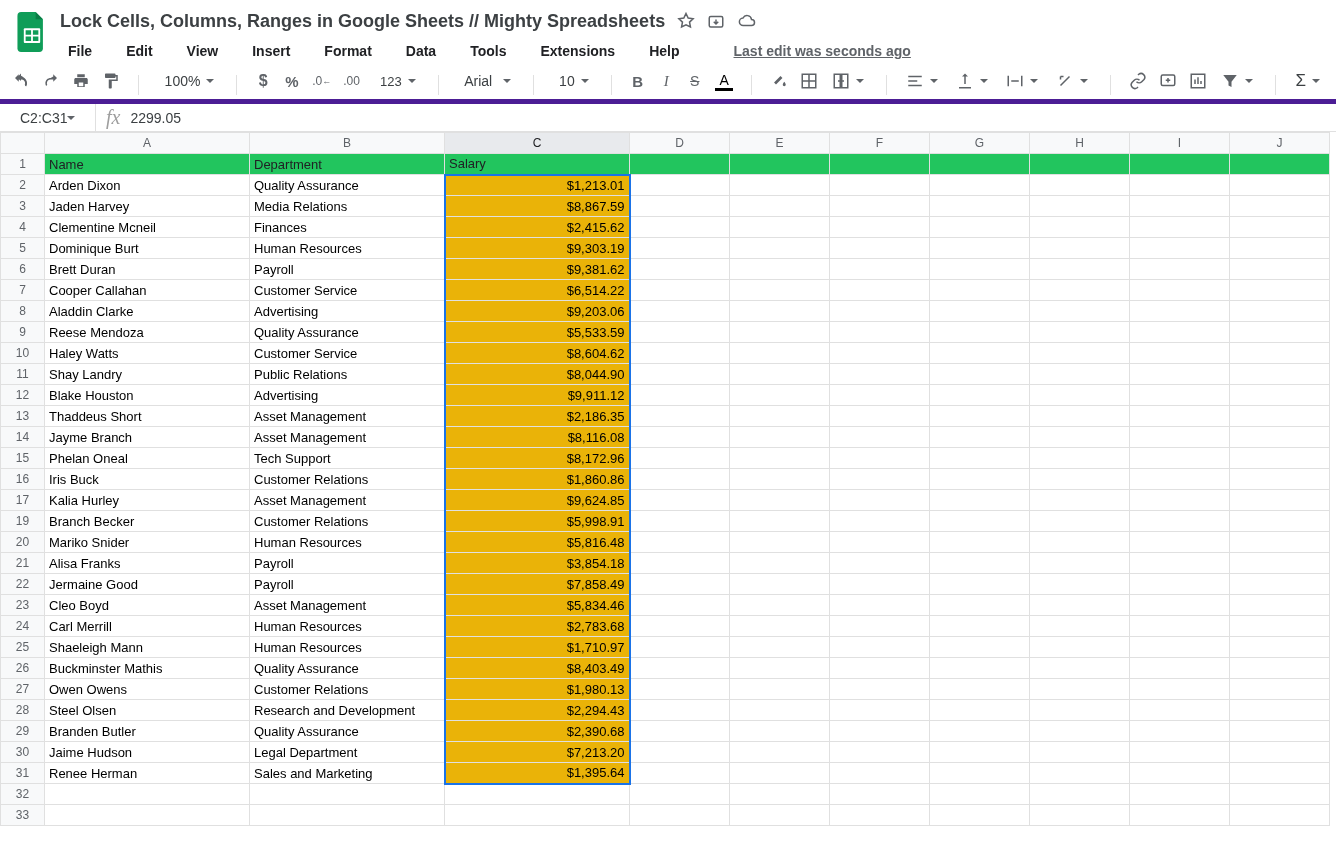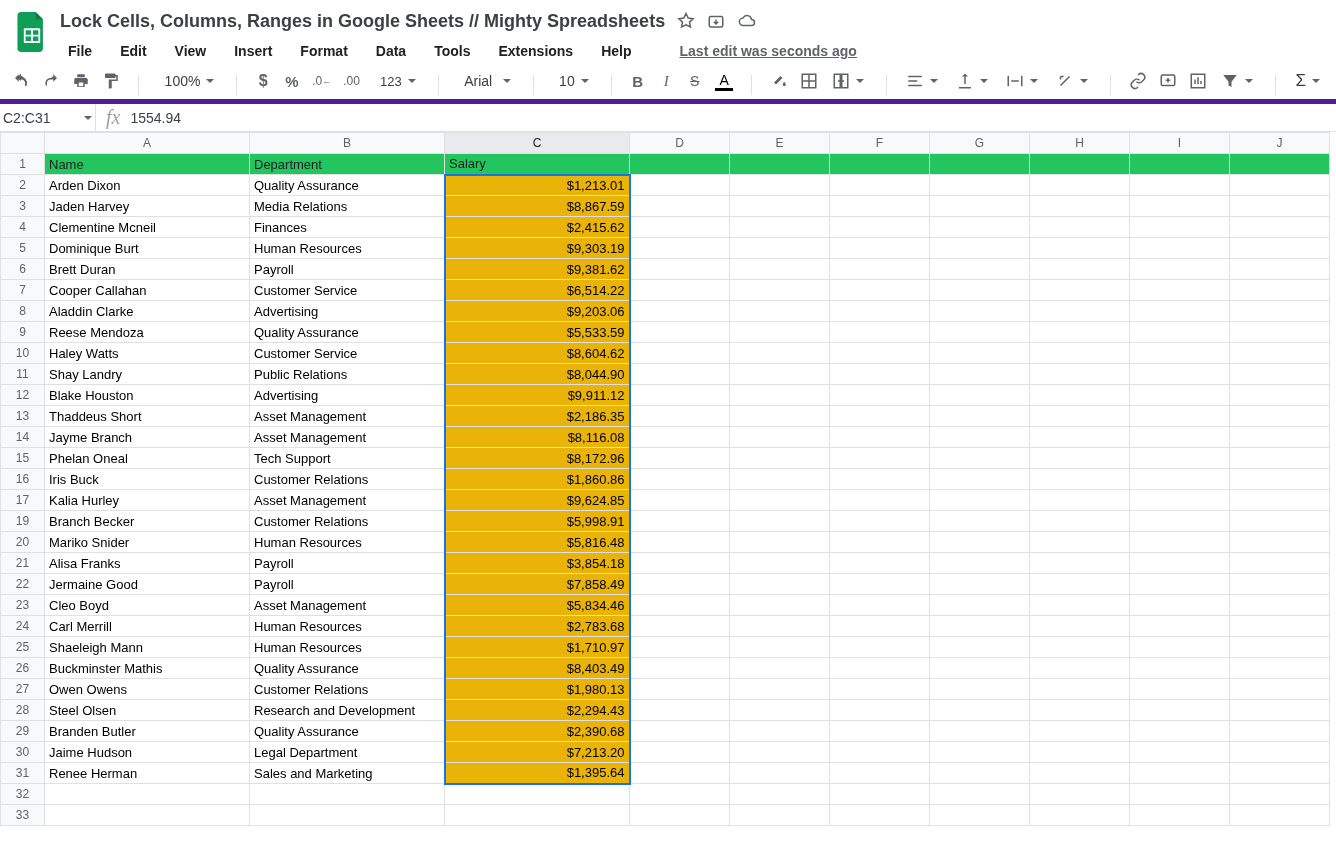--- a/index.html
+++ b/index.html
@@ -36,21 +36,21 @@
     color: #3c4043;
   }
   .title-icon {
     color: #5f6368;
     display: flex;
     align-items: center;
   }
   .menu-row {
     display: flex;
     align-items: center;
-    gap: 12px;
+    gap: 18px;
     height: 30px;
     margin-top: 2px;
   }
   .menu-item {
     padding: 4px 8px;
     font-size: 14px;
     color: #202124;
     cursor: pointer;
     border-radius: 4px;
   }
@@ -113,21 +113,21 @@
     width: 18px; height: 3px; background: #000;
   }
   .namebox-row {
     display: flex;
     align-items: center;
     border-bottom: 1px solid #e0e0e0;
     height: 28px;
   }
   .namebox {
     width: 96px;
-    padding: 0 3px;
+    padding: 0 20px;
     font-size: 14px;
     color: #3c4043;
     display: flex;
     align-items: center;
     justify-content: space-between;
     border-right: 1px solid #e0e0e0;
     height: 100%;
   }
   .fx {
     padding: 0 10px;
@@ -365,21 +365,21 @@
   <div class="tsep"></div>
   <div class="tdropdown" style="padding-left:2px;font-size:17px">Σ<span class="caret"></span></div>
 </div>
 
 <div class="namebox-row">
   <div class="namebox">
     <span>C2:C31</span>
     <span class="caret"></span>
   </div>
   <span class="fx">fx</span>
-  <span class="formula-val">1554.94</span>
+  <span class="formula-val">2299.05</span>
 </div>
 
 <div class="grid-wrap">
   <table class="grid" id="grid-table">
       <tbody>
         <tr>
           <th class="corner"></th>
           <th class="colhdr col-A">A</th>
           <th class="colhdr col-B">B</th>
           <th class="colhdr col-C selected">C</th>

